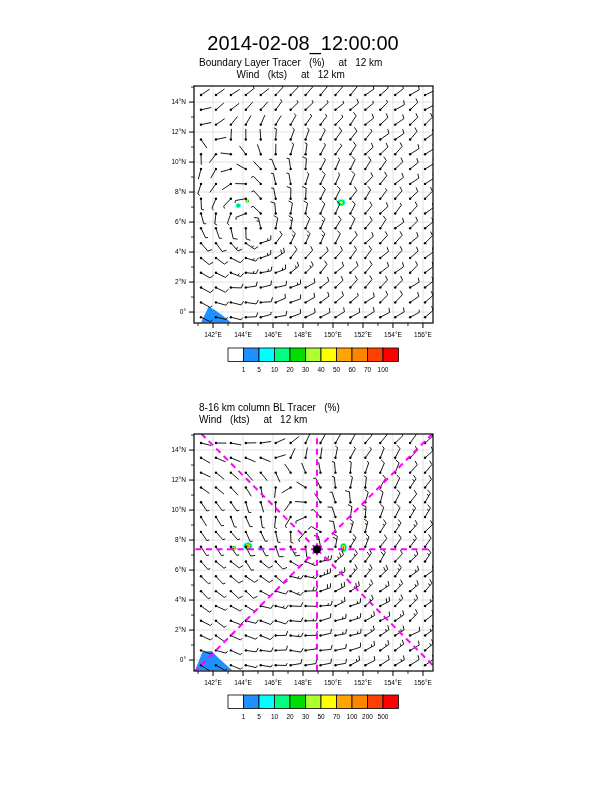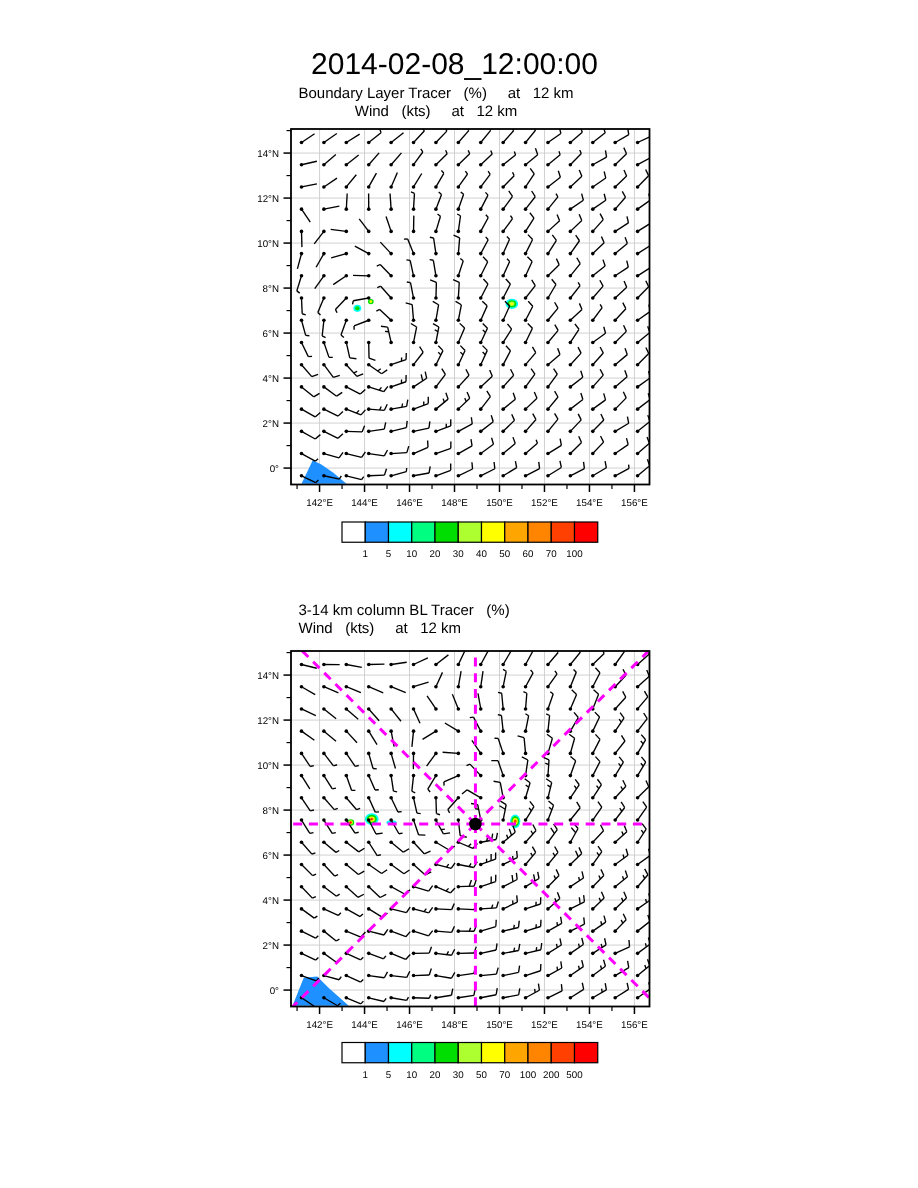--- a/index.html
+++ b/index.html
@@ -13,21 +13,21 @@
   .sub2{top:402px;}
 </style>
 </head>
 <body>
 
 <div id="page">
   <div class="main-title">2014-02-08_12:00:00</div>
 
   <div class="panel-subtitle sub1"><span>Boundary Layer Tracer   (%)     at   12 km</span><br><span>Wind   (kts)     at   12 km</span></div>
 
-  <div class="panel-subtitle sub2"><span>3-14 km column BL Tracer   (%)</span><br><span>Wind   (kts)     at   12 km</span></div>
+  <div class="panel-subtitle sub2"><span>8-16 km column BL Tracer   (%)</span><br><span>Wind   (kts)     at   12 km</span></div>
 
   <svg id="plot-svg" width="612" height="792" viewBox="0 0 612 792">
       <g>
         <clipPath id="clip0">
           <rect x="194" y="86" width="239" height="237"></rect>
         </clipPath>
         <line x1="213.04203262233392" y1="86" x2="213.04203262233392" y2="323" stroke="#cccccc" stroke-width="0.6"></line>
         <line x1="243.029485570891" y1="86" x2="243.029485570891" y2="323" stroke="#cccccc" stroke-width="0.6"></line>
         <line x1="273.0169385194481" y1="86" x2="273.0169385194481" y2="323" stroke="#cccccc" stroke-width="0.6"></line>
         <line x1="303.00439146800517" y1="86" x2="303.00439146800517" y2="323" stroke="#cccccc" stroke-width="0.6"></line>

